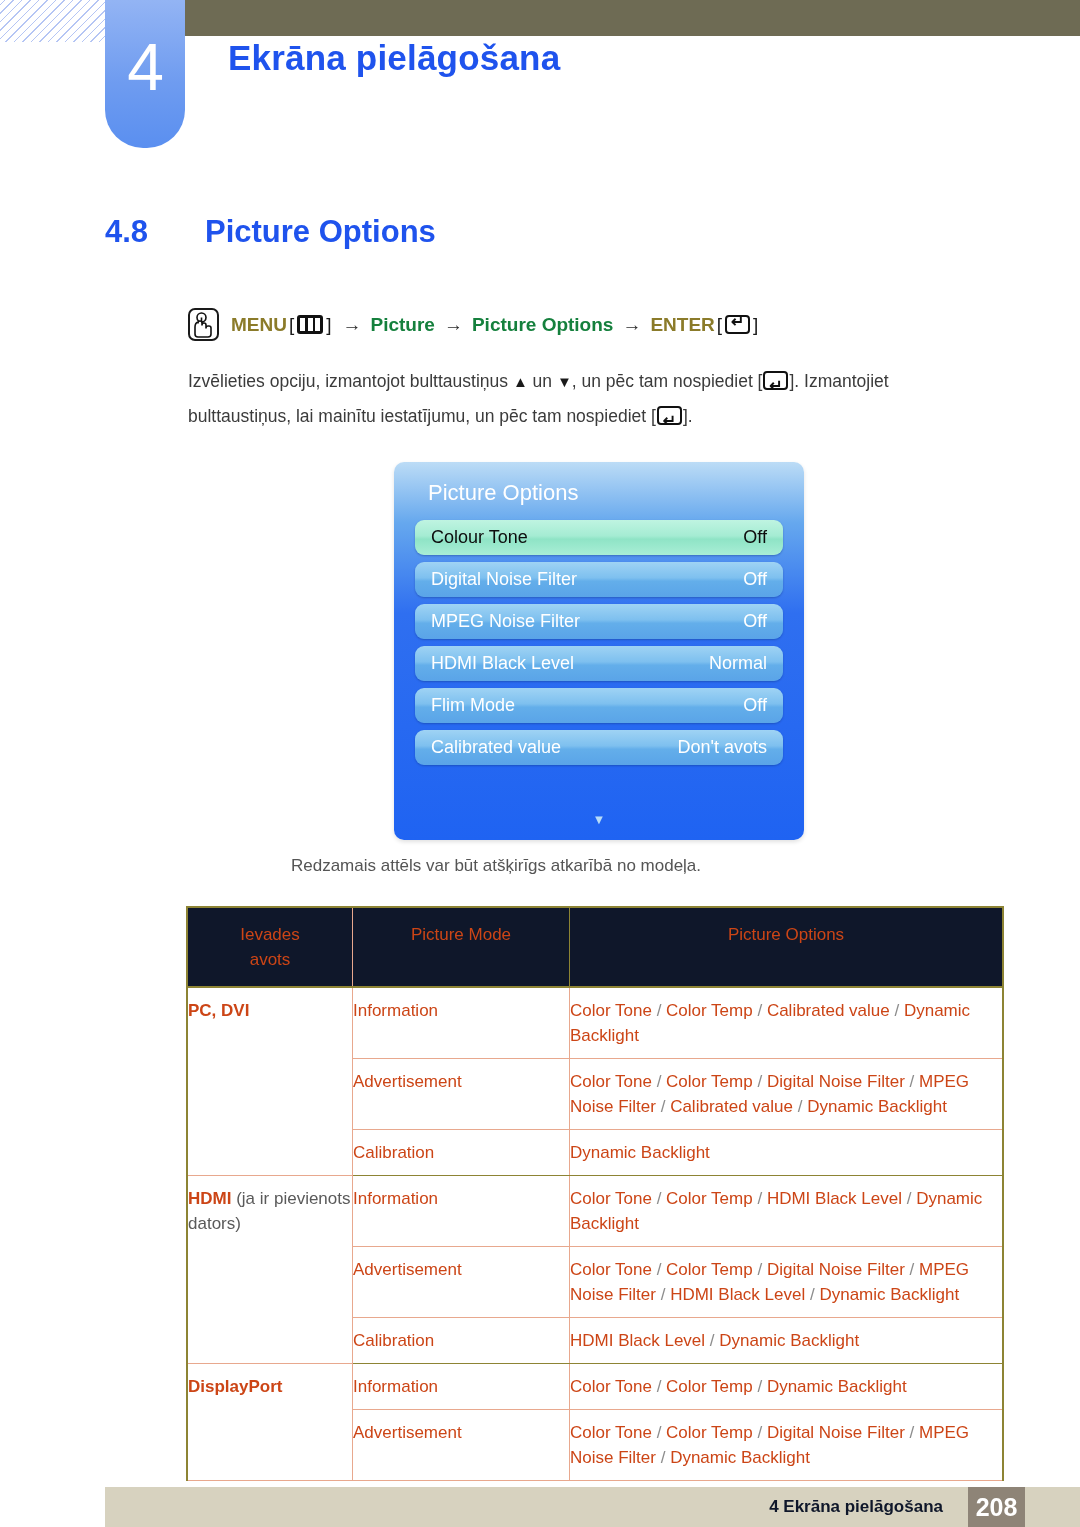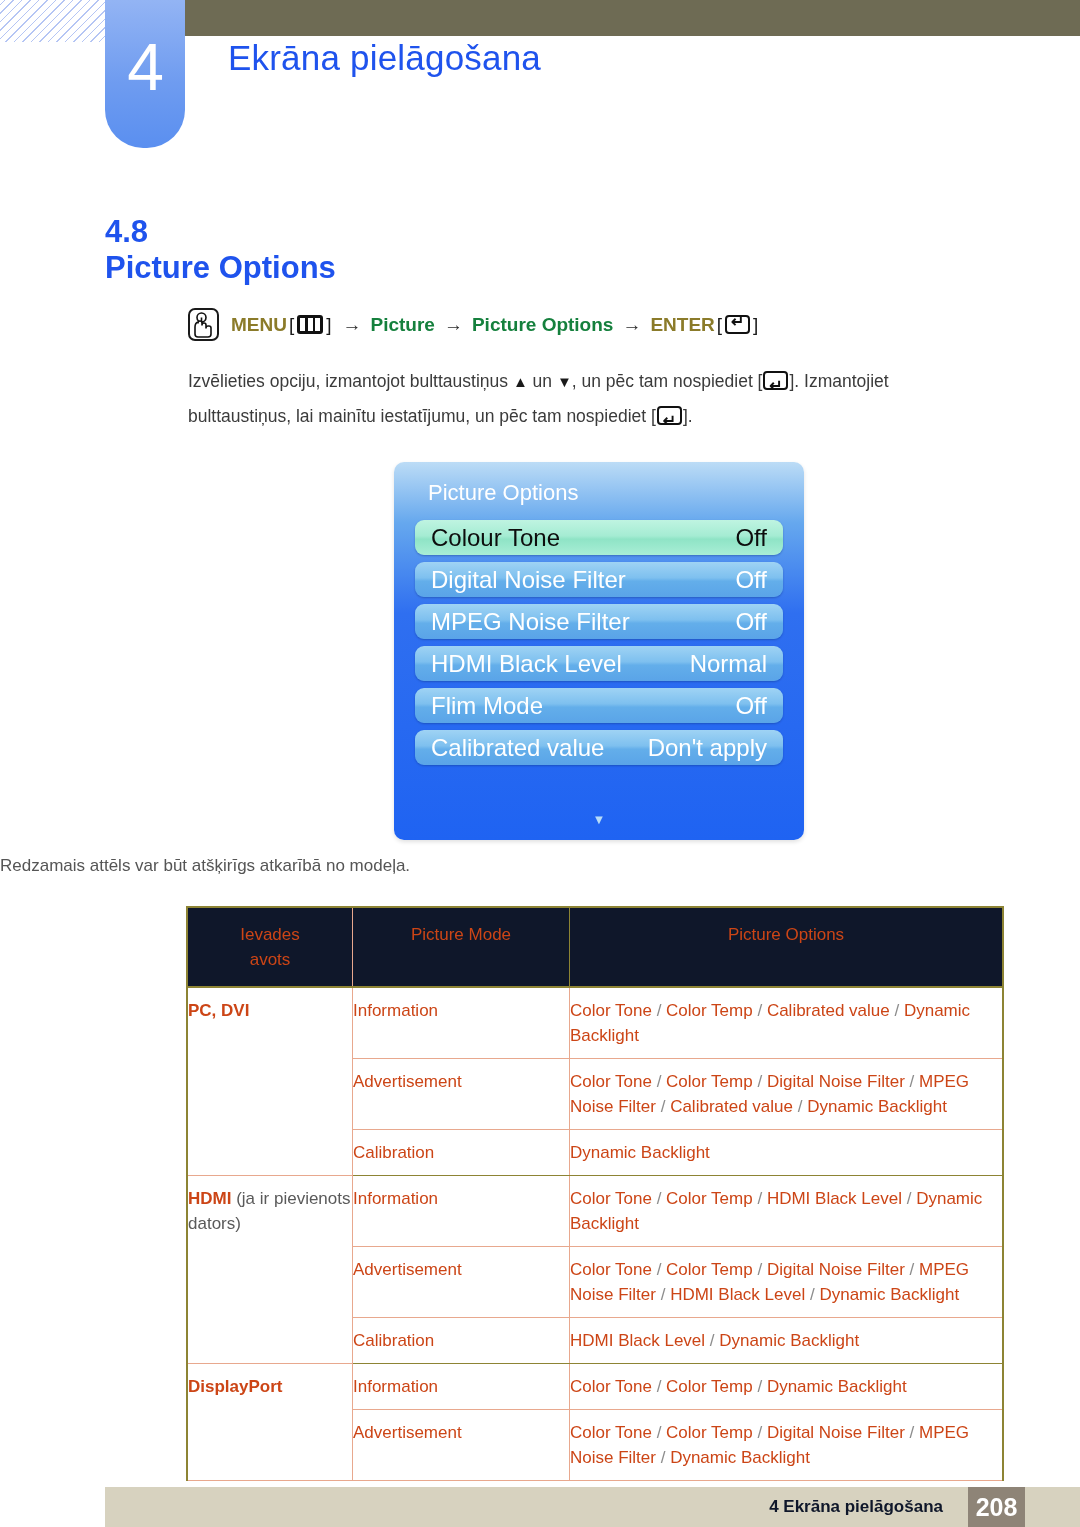--- a/index.html
+++ b/index.html
@@ -50,32 +50,31 @@
     font-size: 66px;
     font-weight: 400;
     color: #ffffff;
     line-height: 1;
     letter-spacing: -1px;
   }
   .chapter-title {
     position: absolute;
     left: 228px; top: 38px;
     font-size: 35px;
-    font-weight: normal;
+    font-weight: bold;
     color: #1f53ed;
     letter-spacing: 0.2px;
   }
 
   
   .sec-wrap {
     position: absolute;
     left: 105px; top: 214px;
     display: flex;
-    align-items: flex-start;
-    flex-direction: column;
+    align-items: center;
   }
   .sec-num {
     font-size: 31px;
     font-weight: bold;
     color: #1f53ed;
     width: 100px;
   }
   .sec-name {
     font-size: 31px;
     font-weight: bold;
@@ -180,21 +179,21 @@
   .osd-row {
     height: 35px;
     margin-bottom: 7px;
     border-radius: 9px;
     display: flex;
     align-items: center;
     padding: 0 16px;
     box-sizing: border-box;
     background: linear-gradient(to bottom, #9fd3f4 0%, #7ec0ef 45%, #63aeea 55%, #5aa4e8 100%);
     color: #ffffff;
-    font-size: 24px;
+    font-size: 18px;
     box-shadow: 0 1px 2px rgba(10,40,110,0.35);
   }
   .osd-row.sel {
     background: linear-gradient(to bottom, #bff4e1 0%, #a5ecd3 45%, #8fe4c6 55%, #a9eed6 100%);
     color: #0d0d0d;
   }
   .osd-row .k { flex: 1 1 auto; }
   .osd-row .v { flex: none; }
   .slider {
     width: 112px; height: 11px;
@@ -218,20 +217,21 @@
     color: #b7dcf7;
     font-size: 13px;
     line-height: 1;
   }
 
   
   .caption {
     position: absolute;
     left: 0; top: 856px;
     width: 992px;
+    text-align: center;
     font-size: 17px;
     color: #555;
   }
 
   
   .tbl {
     position: absolute;
     left: 186px; top: 906px;
     width: 818px;
     border-collapse: collapse;
@@ -355,21 +355,21 @@
       <div class="osd-row">
         <span class="k">HDMI Black Level</span>
         <span class="v">Normal</span>
       </div>
       <div class="osd-row">
         <span class="k">Flim Mode</span>
         <span class="v">Off</span>
       </div>
       <div class="osd-row">
         <span class="k">Calibrated value</span>
-        <span class="v">Don't apply</span>
+        <span class="v">Don't avots</span>
       </div>
     </div>
   <div class="osd-chev">▼</div>
 </div>
 
 <div class="caption">Redzamais attēls var būt atšķirīgs atkarībā no modeļa.</div>
 
 <table class="tbl">
   <thead>
     <tr>

